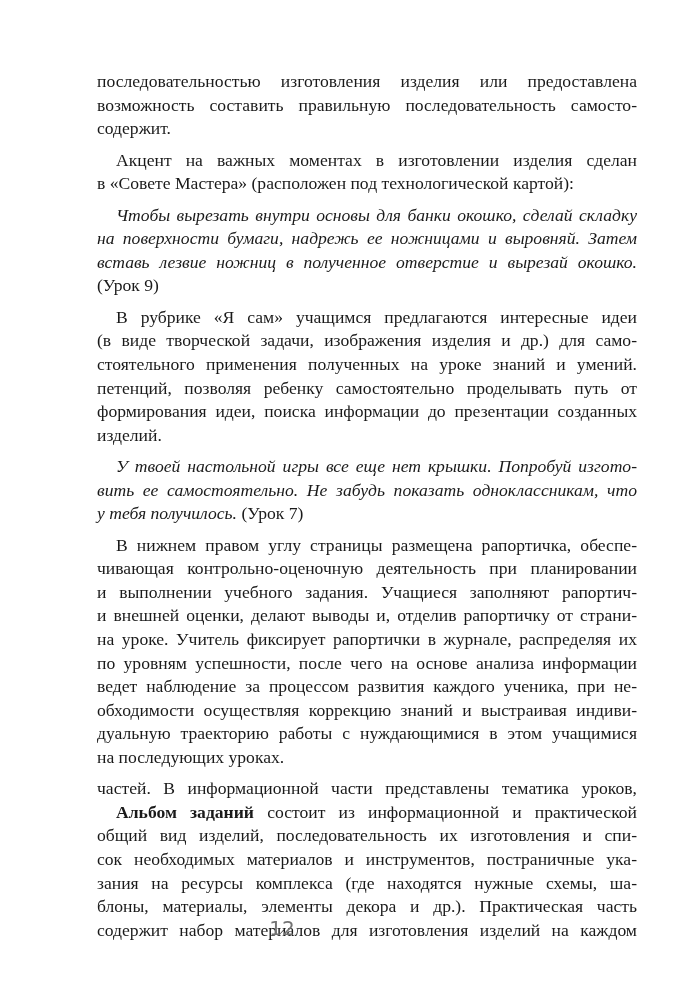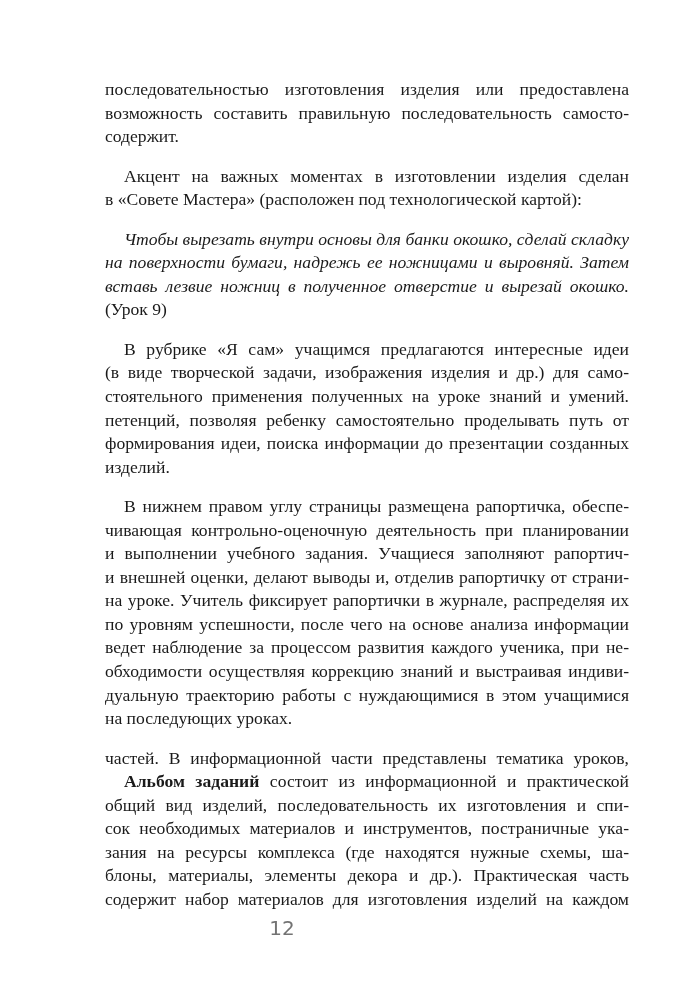--- a/index.html
+++ b/index.html
@@ -8,21 +8,21 @@
     position: absolute;
     left: 89px;
     top: 62px;
     width: 556px;
     font-family: "Liberation Serif", "DejaVu Serif", serif;
     font-size: 17.6px;
     line-height: 23.55px;
     color: #1a1a1a;
   }
   .para {
-    margin: 16px;
+    margin: 8px;
     text-align: justify;
     text-align-last: left;
     hyphens: manual;
   }
   .line {
     display: block;
     white-space: nowrap;
     text-align: justify;
     text-align-last: justify;
     height: 23.55px;
@@ -67,20 +67,25 @@
 
   <div class="para">
     <span class="line indent">В рубрике «Я сам» учащимся предлагаются интересные идеи</span>
     <span class="line">(в виде творческой задачи, изображения изделия и др.) для само-</span>
     <span class="line">стоятельного применения полученных на уроке знаний и умений.</span>
     <span class="line">петенций, позволяя ребенку самостоятельно проделывать путь от</span>
     <span class="line">формирования идеи, поиска информации до презентации созданных</span>
     <span class="line last">изделий.</span>
   </div>
 
+  <div class="para">
+    <span class="line indent italic">У твоей настольной игры все еще нет крышки. Попробуй изгото-</span>
+    <span class="line italic">вить ее самостоятельно. Не забудь показать одноклассникам, что</span>
+    <span class="line last"><span class="italic">у тебя получилось.</span> <span>(Урок 7)</span></span>
+  </div>
 
   <div class="para">
     <span class="line indent">В нижнем правом углу страницы размещена рапортичка, обеспе-</span>
     <span class="line">чивающая контрольно-оценочную деятельность при планировании</span>
     <span class="line">и выполнении учебного задания. Учащиеся заполняют рапортич-</span>
     <span class="line">и внешней оценки, делают выводы и, отделив рапортичку от страни-</span>
     <span class="line">на уроке. Учитель фиксирует рапортички в журнале, распределяя их</span>
     <span class="line">по уровням успешности, после чего на основе анализа информации</span>
     <span class="line">ведет наблюдение за процессом развития каждого ученика, при не-</span>
     <span class="line">обходимости осуществляя коррекцию знаний и выстраивая индиви-</span>

